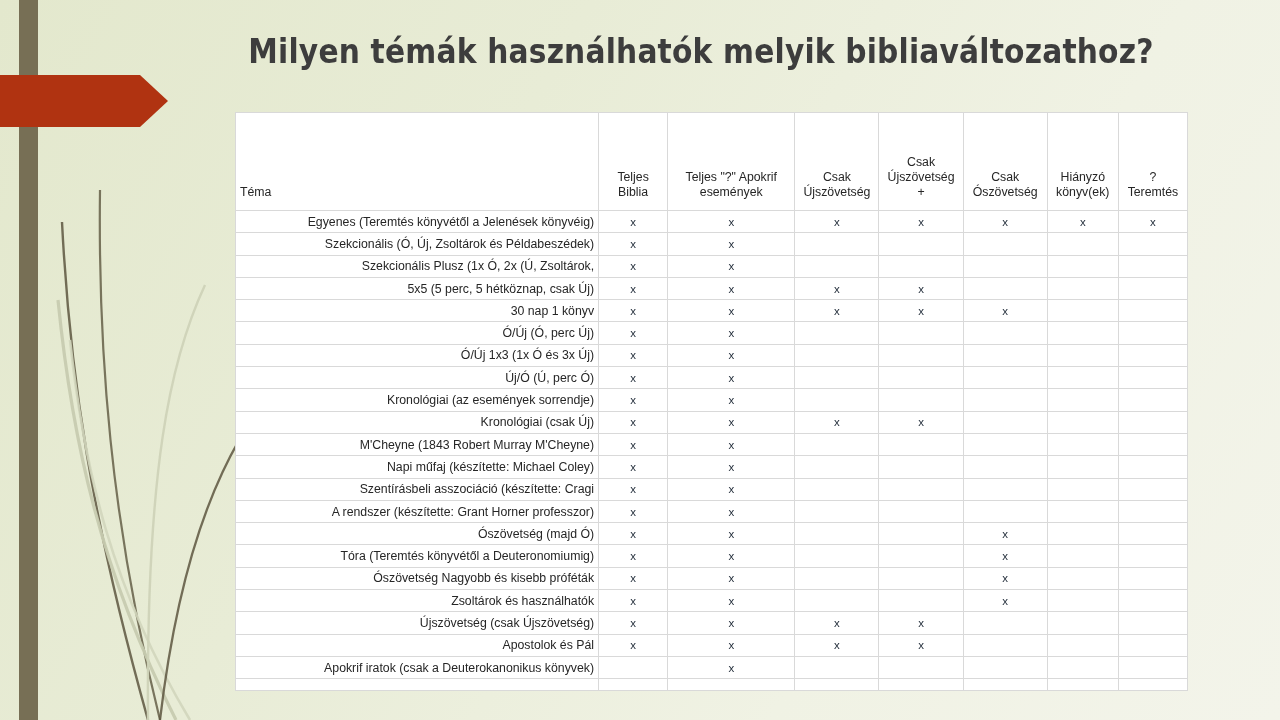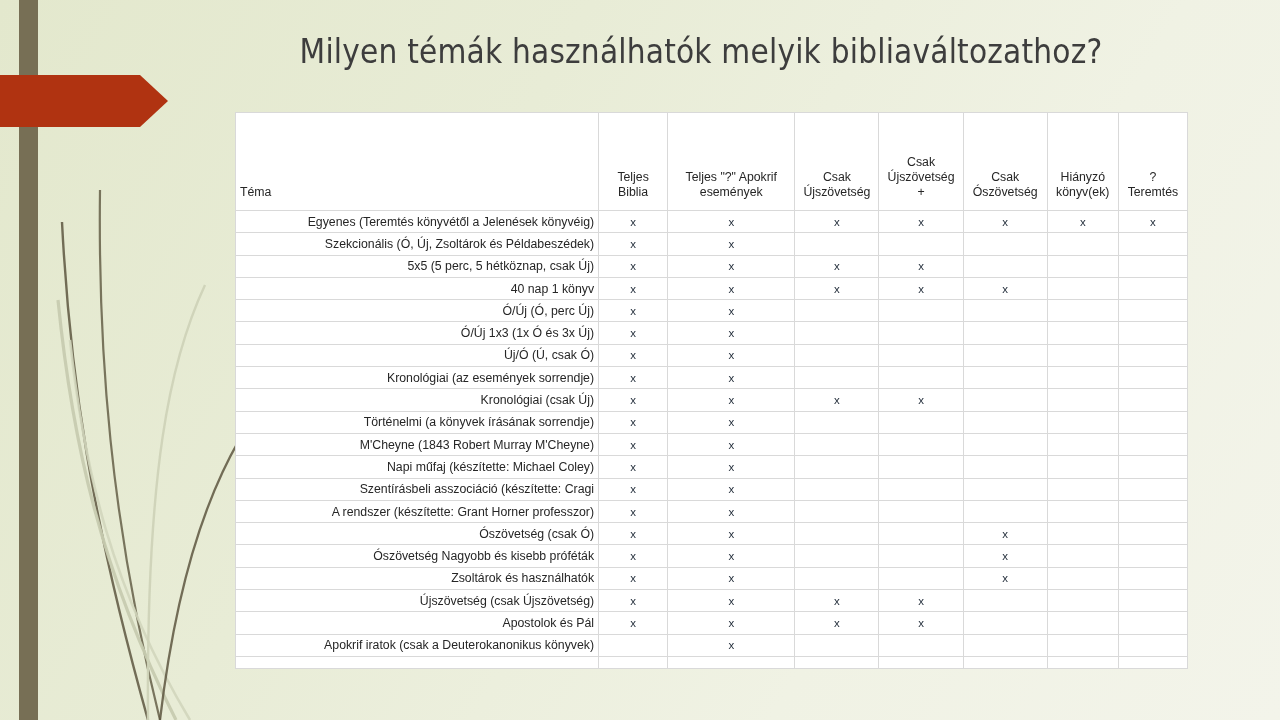--- a/index.html
+++ b/index.html
@@ -50,21 +50,21 @@
 
   
   .slide-title {
     position: absolute;
     left: 196px;
     top: 32px;
     width: 1010px;
     text-align: center;
     font-family: "DejaVu Sans Condensed", "Liberation Sans Narrow", "Liberation Sans", sans-serif;
     font-size: 33px;
-    font-weight: 400;
+    font-weight: 700;
     letter-spacing: 0.2px;
     color: #3d3d3d;
     white-space: nowrap;
   }
 
   
   .table-wrap {
     position: absolute;
     left: 235px;
     top: 112px;
@@ -216,31 +216,41 @@
             <td class="topic">Szekcionális (Ó, Új, Zsoltárok és Példabeszédek)</td>
             <td class="mark">x</td>
             <td class="mark">x</td>
             <td class="mark"></td>
             <td class="mark"></td>
             <td class="mark"></td>
             <td class="mark"></td>
             <td class="mark"></td>
           </tr>
           <tr>
+            <td class="topic">Szekcionális Plusz (1x Ó, 2x (Ú, Zsoltárok,</td>
+            <td class="mark">x</td>
+            <td class="mark">x</td>
+            <td class="mark"></td>
+            <td class="mark"></td>
+            <td class="mark"></td>
+            <td class="mark"></td>
+            <td class="mark"></td>
+          </tr>
+          <tr>
             <td class="topic">5x5 (5 perc, 5 hétköznap, csak Új)</td>
             <td class="mark">x</td>
             <td class="mark">x</td>
             <td class="mark">x</td>
             <td class="mark">x</td>
             <td class="mark"></td>
             <td class="mark"></td>
             <td class="mark"></td>
           </tr>
           <tr>
-            <td class="topic">40 nap 1 könyv</td>
+            <td class="topic">30 nap 1 könyv</td>
             <td class="mark">x</td>
             <td class="mark">x</td>
             <td class="mark">x</td>
             <td class="mark">x</td>
             <td class="mark">x</td>
             <td class="mark"></td>
             <td class="mark"></td>
           </tr>
           <tr>
             <td class="topic">Ó/Új (Ó, perc Új)</td>
@@ -256,21 +266,21 @@
             <td class="topic">Ó/Új 1x3 (1x Ó és 3x Új)</td>
             <td class="mark">x</td>
             <td class="mark">x</td>
             <td class="mark"></td>
             <td class="mark"></td>
             <td class="mark"></td>
             <td class="mark"></td>
             <td class="mark"></td>
           </tr>
           <tr>
-            <td class="topic">Új/Ó (Ú, csak Ó)</td>
+            <td class="topic">Új/Ó (Ú, perc Ó)</td>
             <td class="mark">x</td>
             <td class="mark">x</td>
             <td class="mark"></td>
             <td class="mark"></td>
             <td class="mark"></td>
             <td class="mark"></td>
             <td class="mark"></td>
           </tr>
           <tr>
             <td class="topic">Kronológiai (az események sorrendje)</td>
@@ -286,30 +296,20 @@
             <td class="topic">Kronológiai (csak Új)</td>
             <td class="mark">x</td>
             <td class="mark">x</td>
             <td class="mark">x</td>
             <td class="mark">x</td>
             <td class="mark"></td>
             <td class="mark"></td>
             <td class="mark"></td>
           </tr>
           <tr>
-            <td class="topic">Történelmi (a könyvek írásának sorrendje)</td>
-            <td class="mark">x</td>
-            <td class="mark">x</td>
-            <td class="mark"></td>
-            <td class="mark"></td>
-            <td class="mark"></td>
-            <td class="mark"></td>
-            <td class="mark"></td>
-          </tr>
-          <tr>
             <td class="topic">M'Cheyne (1843 Robert Murray M'Cheyne)</td>
             <td class="mark">x</td>
             <td class="mark">x</td>
             <td class="mark"></td>
             <td class="mark"></td>
             <td class="mark"></td>
             <td class="mark"></td>
             <td class="mark"></td>
           </tr>
           <tr>
@@ -336,21 +336,31 @@
             <td class="topic">A rendszer (készítette: Grant Horner professzor)</td>
             <td class="mark">x</td>
             <td class="mark">x</td>
             <td class="mark"></td>
             <td class="mark"></td>
             <td class="mark"></td>
             <td class="mark"></td>
             <td class="mark"></td>
           </tr>
           <tr>
-            <td class="topic">Ószövetség (csak Ó)</td>
+            <td class="topic">Ószövetség (majd Ó)</td>
+            <td class="mark">x</td>
+            <td class="mark">x</td>
+            <td class="mark"></td>
+            <td class="mark"></td>
+            <td class="mark">x</td>
+            <td class="mark"></td>
+            <td class="mark"></td>
+          </tr>
+          <tr>
+            <td class="topic">Tóra (Teremtés könyvétől a Deuteronomiumig)</td>
             <td class="mark">x</td>
             <td class="mark">x</td>
             <td class="mark"></td>
             <td class="mark"></td>
             <td class="mark">x</td>
             <td class="mark"></td>
             <td class="mark"></td>
           </tr>
           <tr>
             <td class="topic">Ószövetség Nagyobb és kisebb próféták</td>

